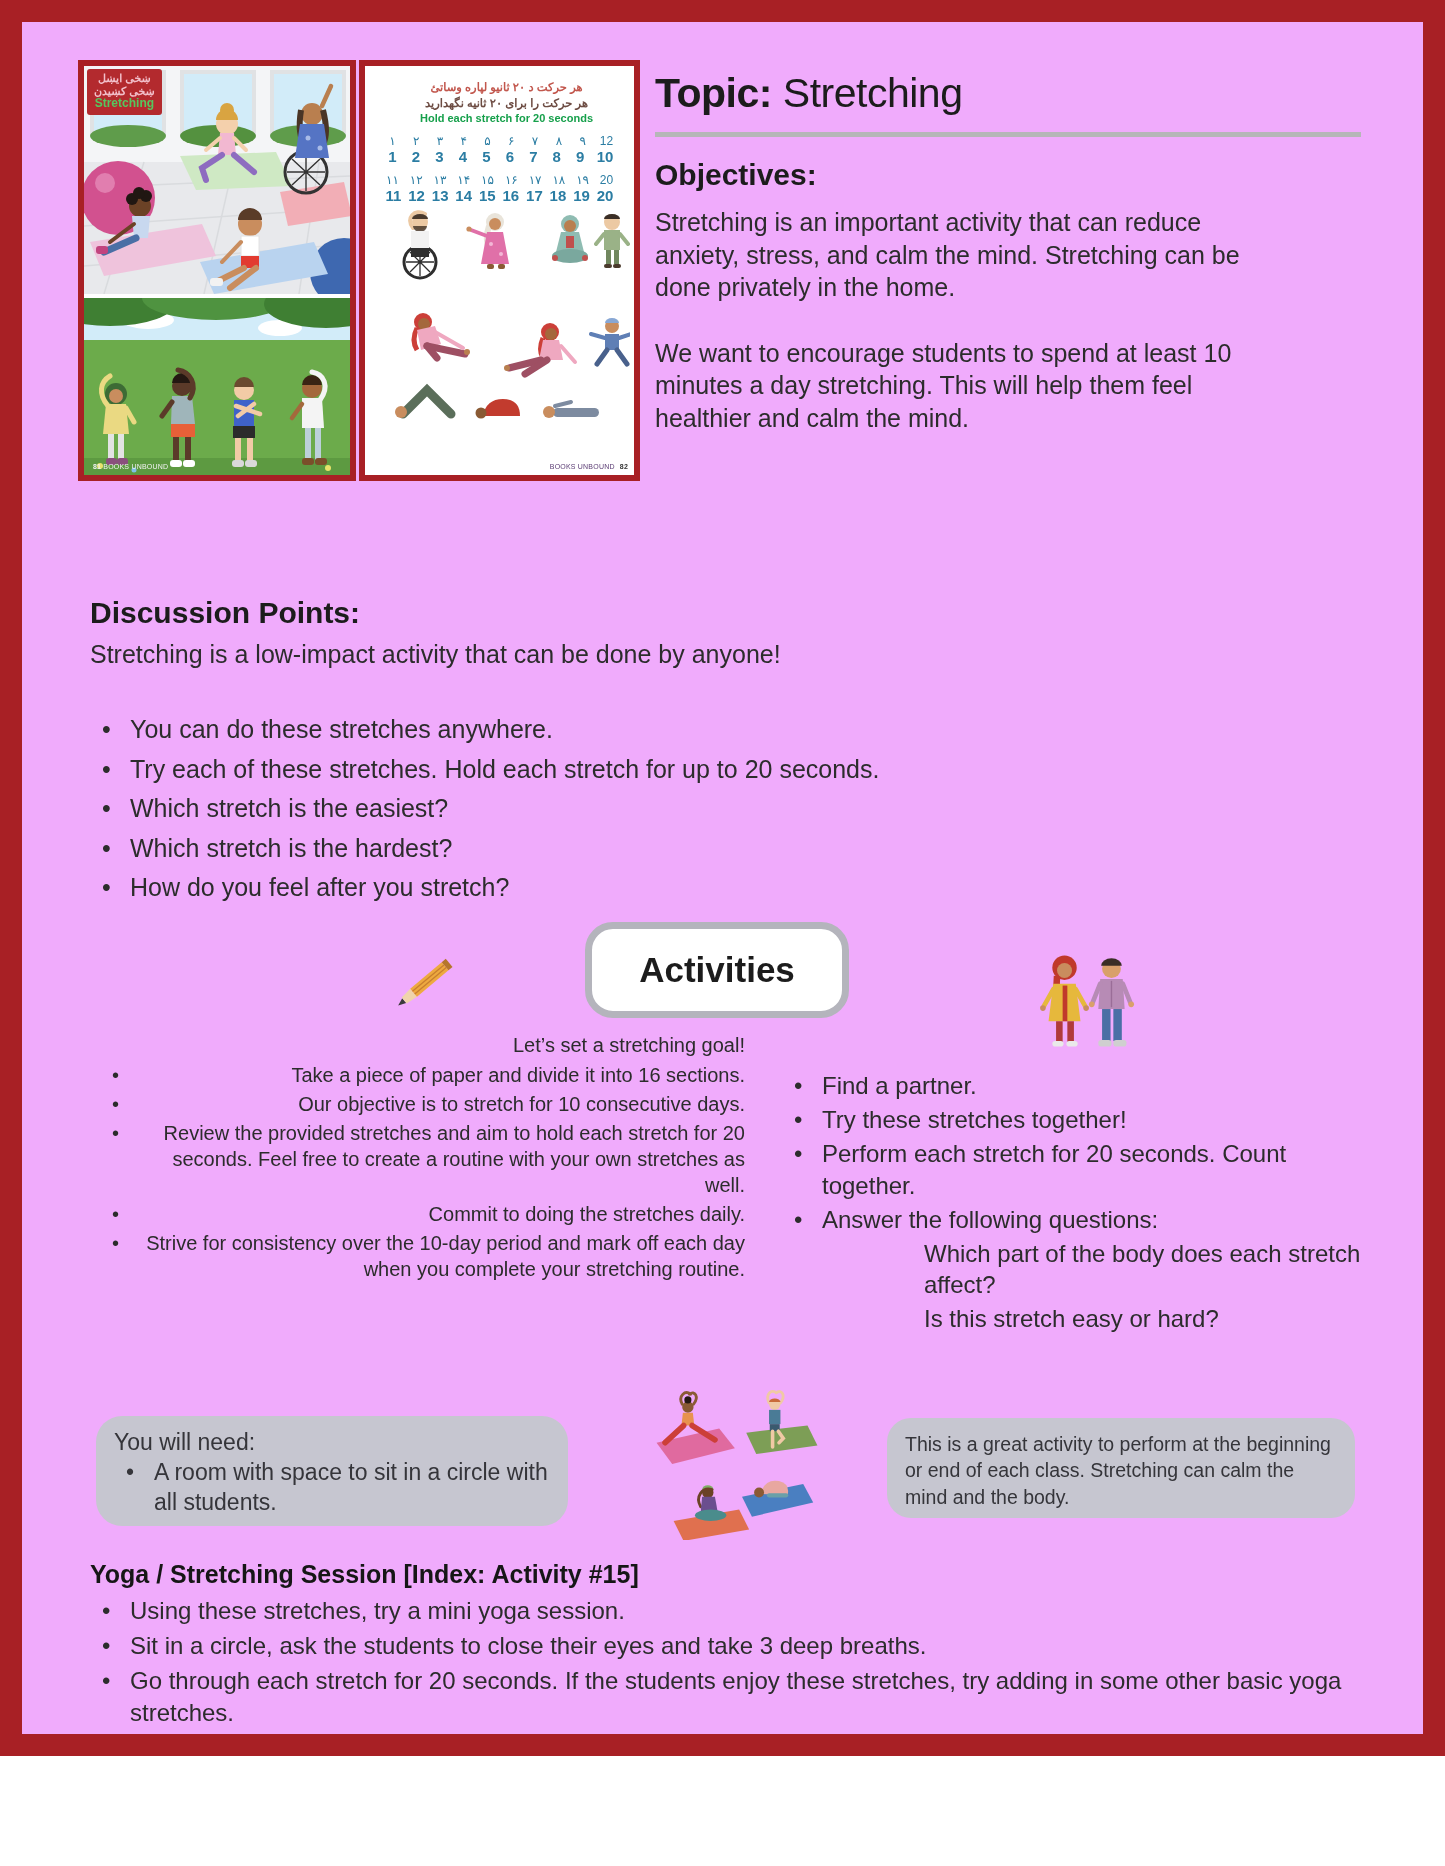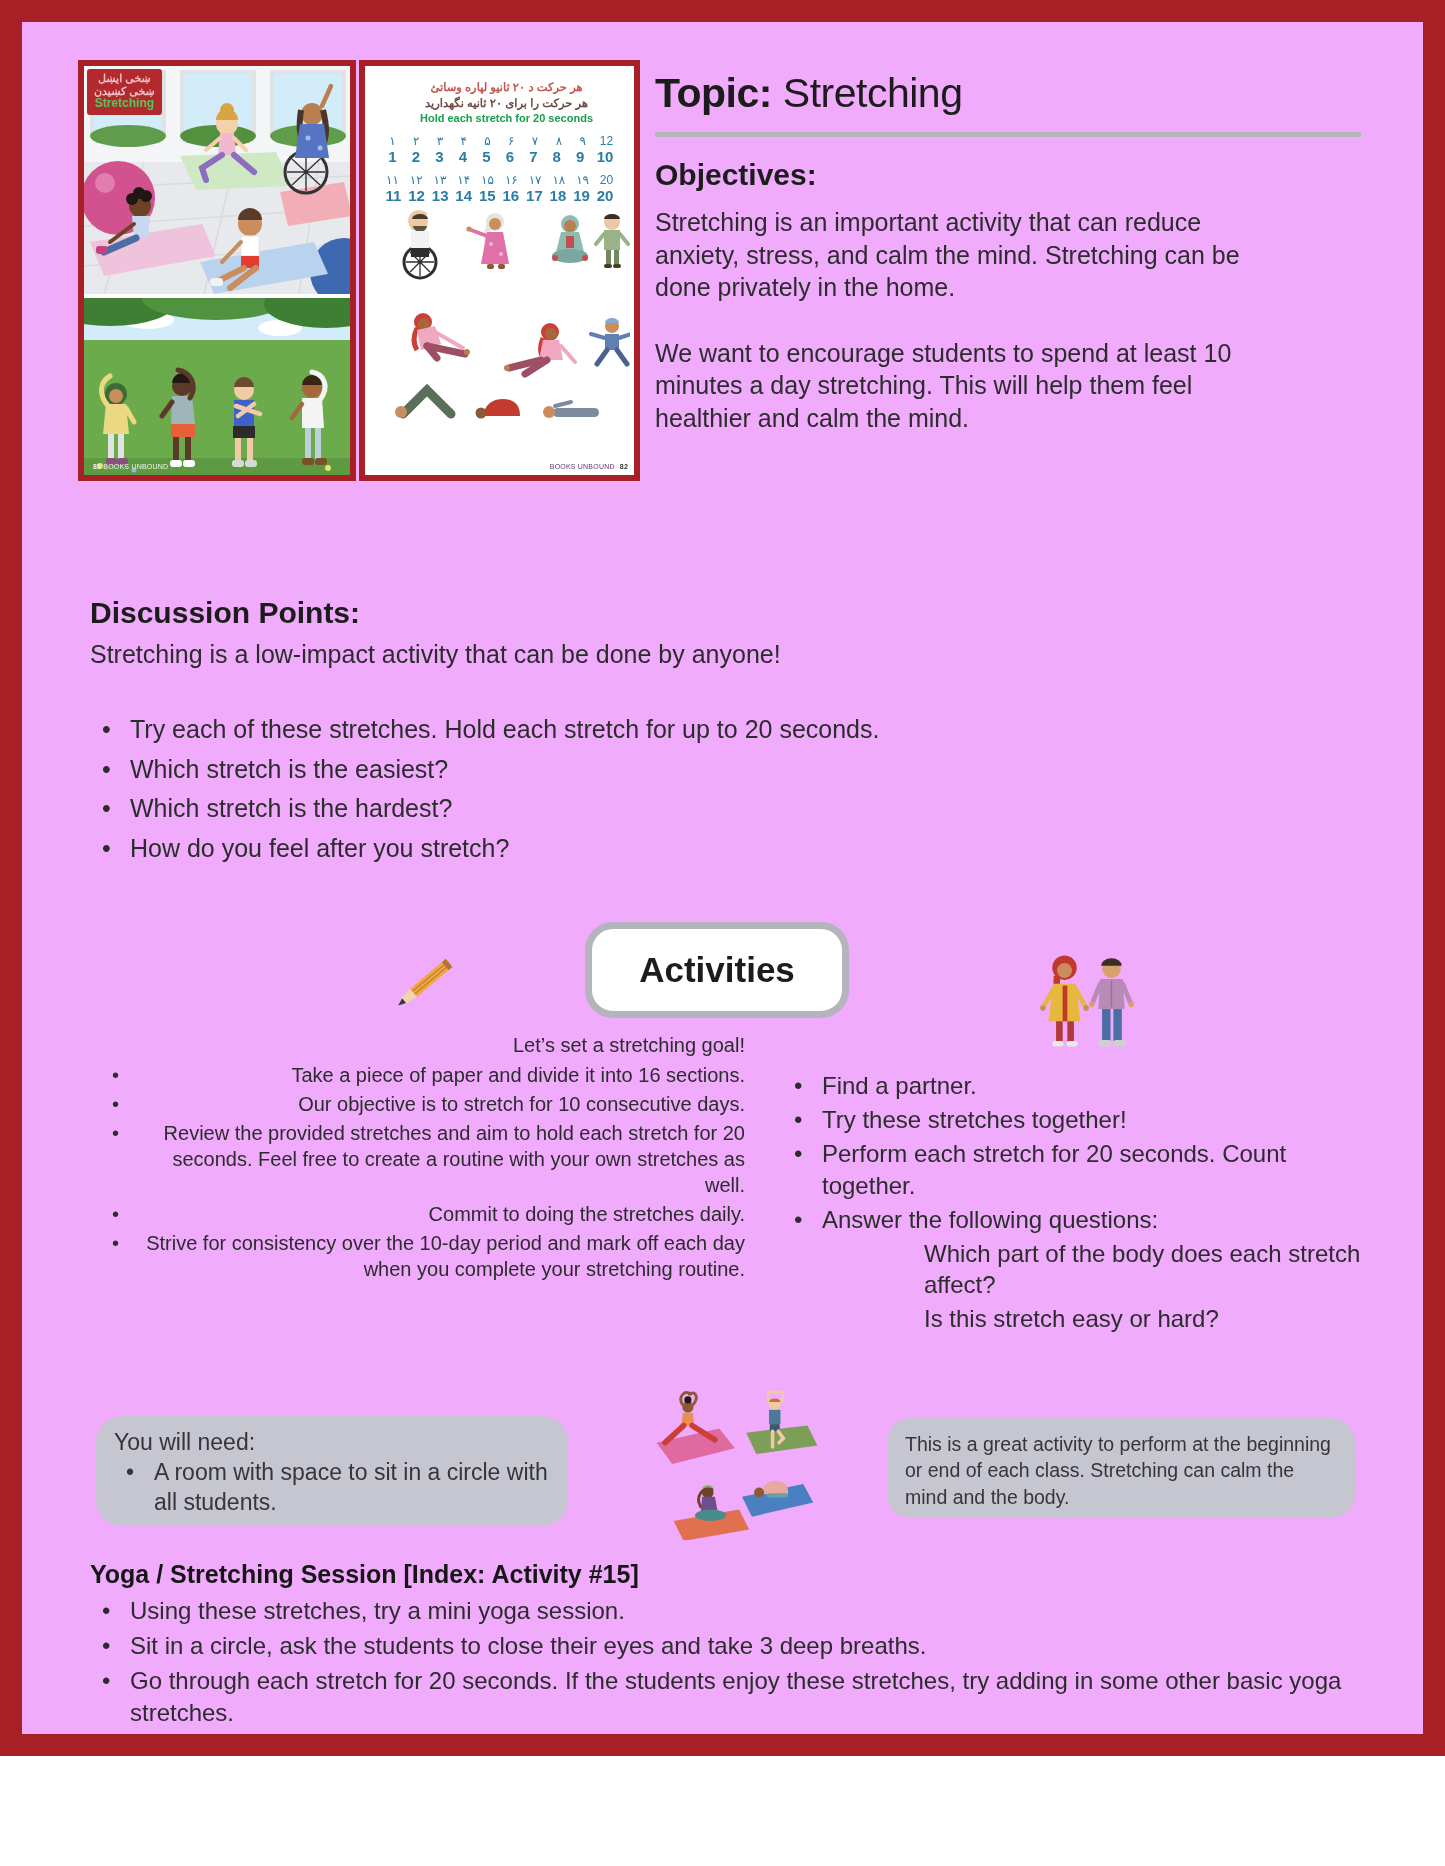--- a/index.html
+++ b/index.html
@@ -399,20 +399,21 @@
   <div class="objectives">
     <h2>Objectives:</h2>
     <p>Stretching is an important activity that can reduce anxiety, stress, and calm the mind. Stretching can be done privately in the home.</p>
     <p>We want to encourage students to spend at least 10 minutes a day stretching. This will help them feel healthier and calm the mind.</p>
   </div>
 
   <div class="discussion">
     <h2>Discussion Points:</h2>
     <p class="intro">Stretching is a low-impact activity that can be done by anyone!</p>
     <ul class="blist">
+        <li>You can do these stretches anywhere.</li>
         <li>Try each of these stretches. Hold each stretch for up to 20 seconds.</li>
         <li>Which stretch is the easiest?</li>
         <li>Which stretch is the hardest?</li>
         <li>How do you feel after you stretch?</li>
       </ul>
   </div>
 
   <div class="pencil">
     <svg width="84" height="72" viewBox="0 0 96 80">
       <g transform="rotate(-40 48 39)">

